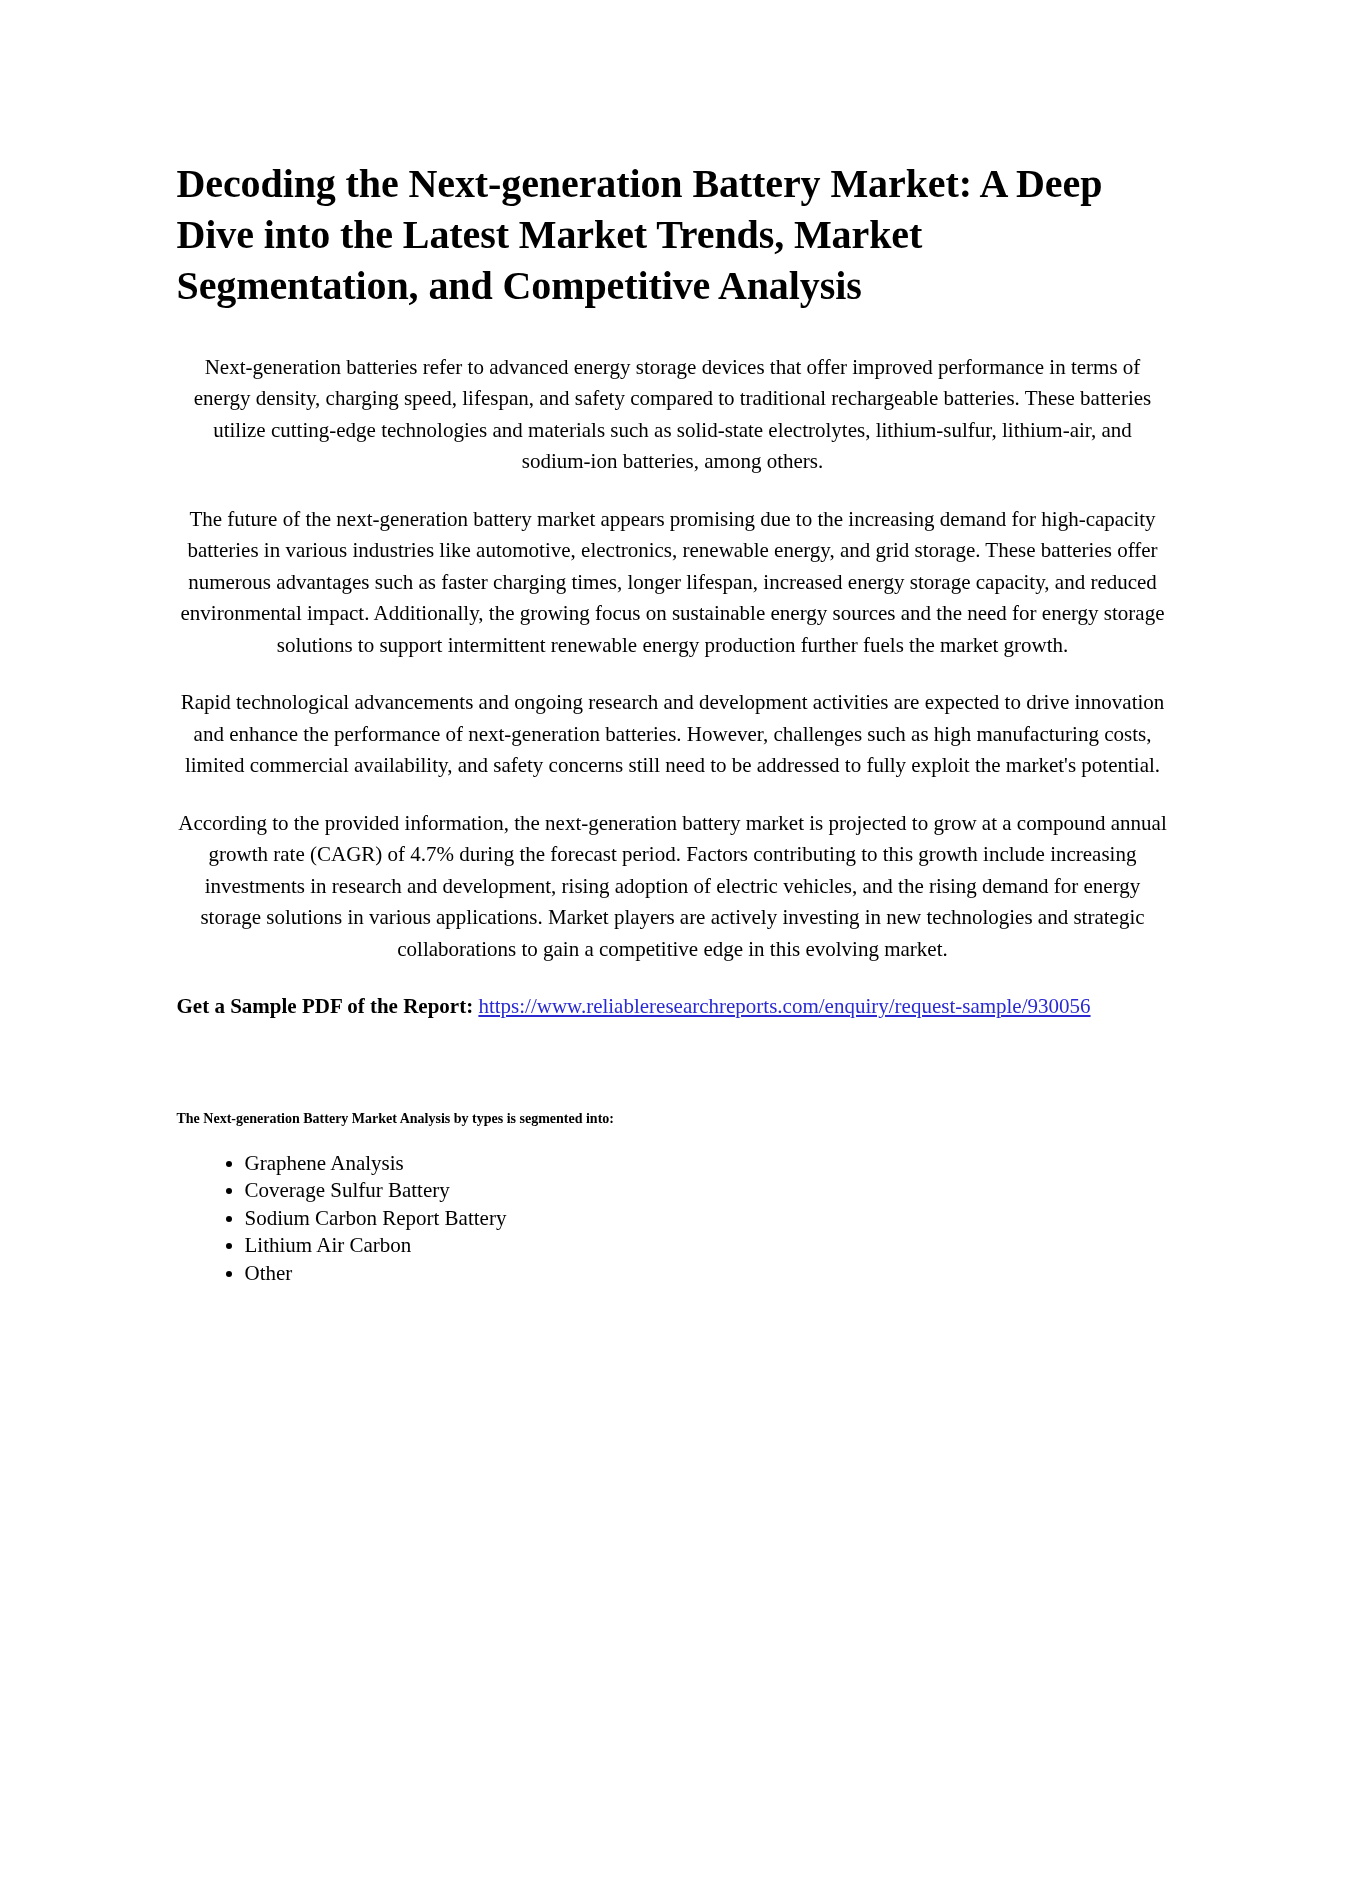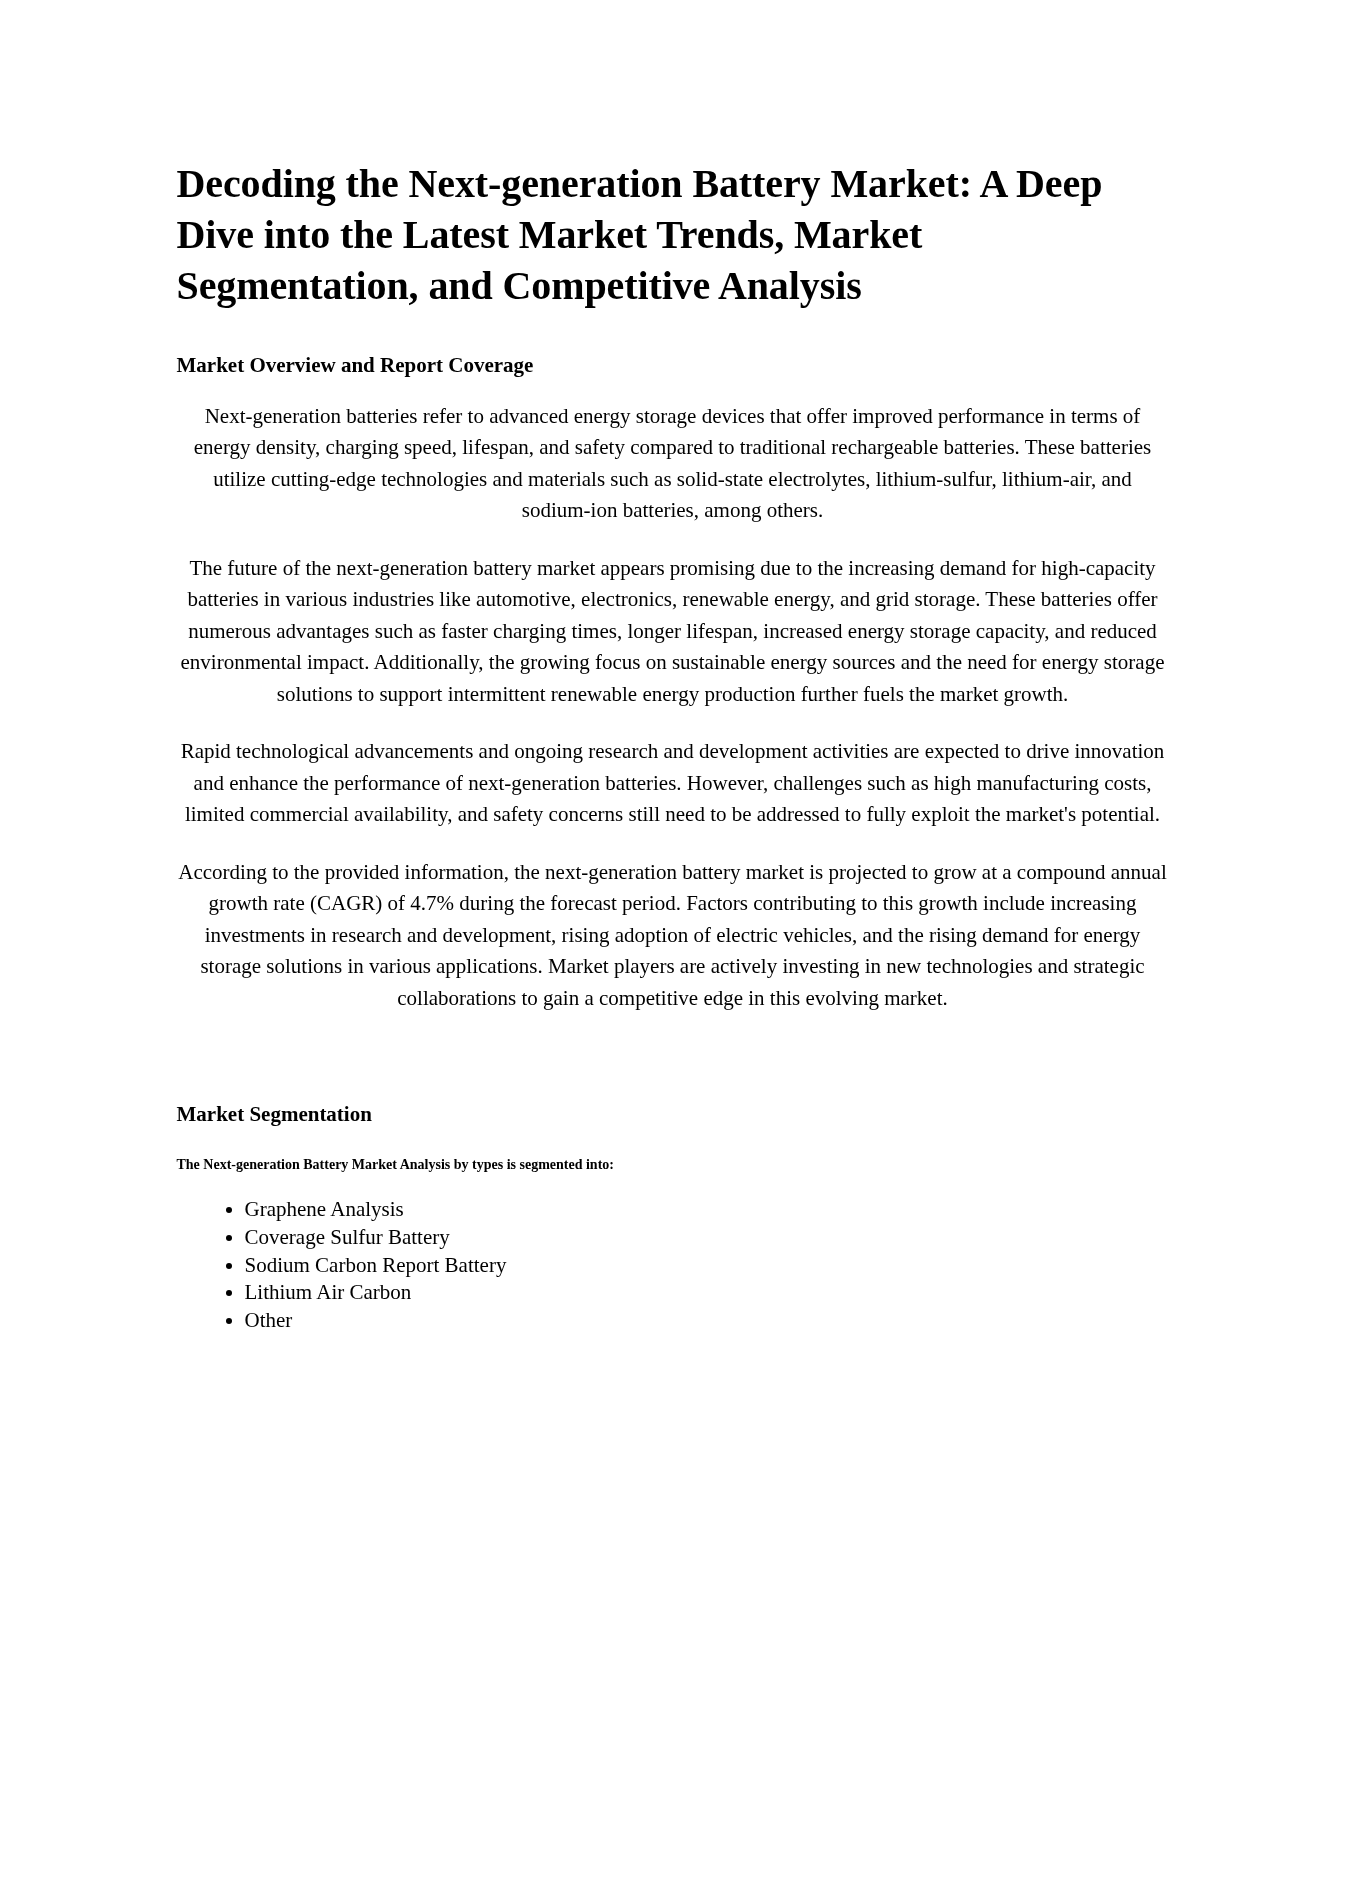--- a/index.html
+++ b/index.html
@@ -78,31 +78,33 @@
     margin: 0 0 2px 0;
   }
 </style>
 </head>
 <body>
 
 <div class="page">
 
   <h1 class="doc-title">Decoding the Next-generation Battery Market: A Deep Dive into the Latest Market Trends, Market Segmentation, and Competitive Analysis</h1>
 
-  <h2 class="section-heading">Market Overview and Report Coverage</h2>
 
   <p class="body-text">Next-generation batteries refer to advanced energy storage devices that offer improved performance in terms of energy density, charging speed, lifespan, and safety compared to traditional rechargeable batteries. These batteries utilize cutting-edge technologies and materials such as solid-state electrolytes, lithium-sulfur, lithium-air, and sodium-ion batteries, among others.</p>
   <p class="body-text">The future of the next-generation battery market appears promising due to the increasing demand for high-capacity batteries in various industries like automotive, electronics, renewable energy, and grid storage. These batteries offer numerous advantages such as faster charging times, longer lifespan, increased energy storage capacity, and reduced environmental impact. Additionally, the growing focus on sustainable energy sources and the need for energy storage solutions to support intermittent renewable energy production further fuels the market growth.</p>
   <p class="body-text">Rapid technological advancements and ongoing research and development activities are expected to drive innovation and enhance the performance of next-generation batteries. However, challenges such as high manufacturing costs, limited commercial availability, and safety concerns still need to be addressed to fully exploit the market's potential.</p>
   <p class="body-text">According to the provided information, the next-generation battery market is projected to grow at a compound annual growth rate (CAGR) of 4.7% during the forecast period. Factors contributing to this growth include increasing investments in research and development, rising adoption of electric vehicles, and the rising demand for energy storage solutions in various applications. Market players are actively investing in new technologies and strategic collaborations to gain a competitive edge in this evolving market.</p>
 
+  <p class="link-para">
+    <span class="link-label">Get a Sample PDF of the Report:</span>
+    <a class="doc-link" href="#">https://www.reliableresearchreports.com/enquiry/request-sample/930056</a>
+  </p>
 
   <div class="spacer"></div>
 
-  <h2 class="seg-heading">Market Segmentation</h2>
 
   <h3 class="seg-subheading">The Next-generation Battery Market Analysis by types is segmented into:</h3>
 
   <ul class="seg-list">
     <li>Graphene Analysis</li>
     <li>Coverage Sulfur Battery</li>
     <li>Sodium Carbon Report Battery</li>
     <li>Lithium Air Carbon</li>
     <li>Other</li>
   </ul>

